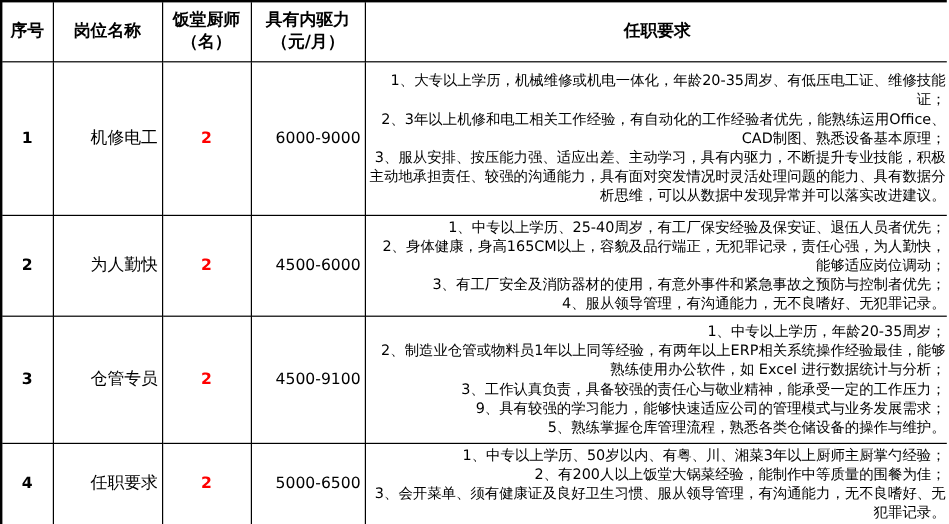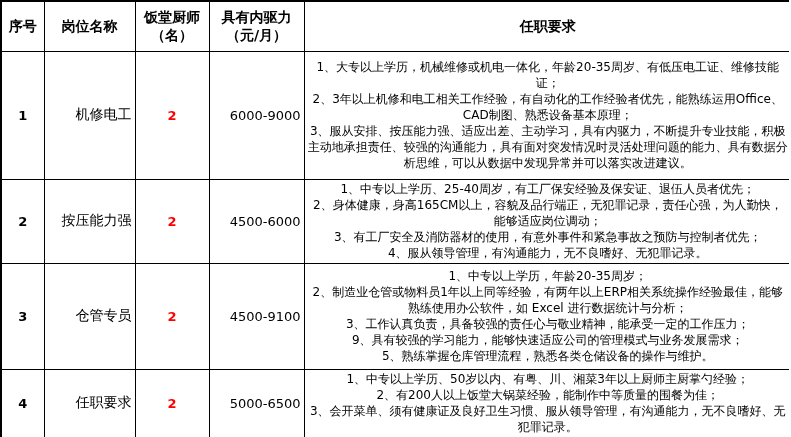--- a/index.html
+++ b/index.html
@@ -43,21 +43,21 @@
   td.cell-count {
     text-align: center;
     font-weight: bold;
     font-size: 13px;
   }
   td.cell-sal {
     text-align: right;
     font-size: 13px;
   }
   td.cell-req {
-    text-align: center;
+    text-align: right;
     font-size: 12px;
     line-height: 16px;
     white-space: pre-line;
     padding: 2px 4px;
   }
   tr.row-1 { height: 128px; }
   tr.row-2 { height: 84px; }
   tr.row-3 { height: 106px; }
   tr.row-4 { height: 69px; }
 </style>
@@ -89,21 +89,21 @@
         <td class="cell-no">1</td>
         <td class="cell-pos">机修电工</td>
         <td class="cell-count headcount-red" style="color: rgb(255, 0, 0);">2</td>
         <td class="cell-sal">6000-9000</td>
         <td class="cell-req">1、大专以上学历，机械维修或机电一体化，年龄20-35周岁、有低压电工证、维修技能证；
 2、3年以上机修和电工相关工作经验，有自动化的工作经验者优先，能熟练运用Office、CAD制图、熟悉设备基本原理；
 3、服从安排、按压能力强、适应出差、主动学习，具有内驱力，不断提升专业技能，积极主动地承担责任、较强的沟通能力，具有面对突发情况时灵活处理问题的能力、具有数据分析思维，可以从数据中发现异常并可以落实改进建议。</td>
       </tr>
       <tr class="row-2">
         <td class="cell-no">2</td>
-        <td class="cell-pos">按压能力强</td>
+        <td class="cell-pos">为人勤快</td>
         <td class="cell-count headcount-red" style="color: rgb(255, 0, 0);">2</td>
         <td class="cell-sal">4500-6000</td>
         <td class="cell-req">1、中专以上学历、25-40周岁，有工厂保安经验及保安证、退伍人员者优先；
 2、身体健康，身高165CM以上，容貌及品行端正，无犯罪记录，责任心强，为人勤快，能够适应岗位调动；
 3、有工厂安全及消防器材的使用，有意外事件和紧急事故之预防与控制者优先；
 4、服从领导管理，有沟通能力，无不良嗜好、无犯罪记录。</td>
       </tr>
       <tr class="row-3">
         <td class="cell-no">3</td>
         <td class="cell-pos">仓管专员</td>

